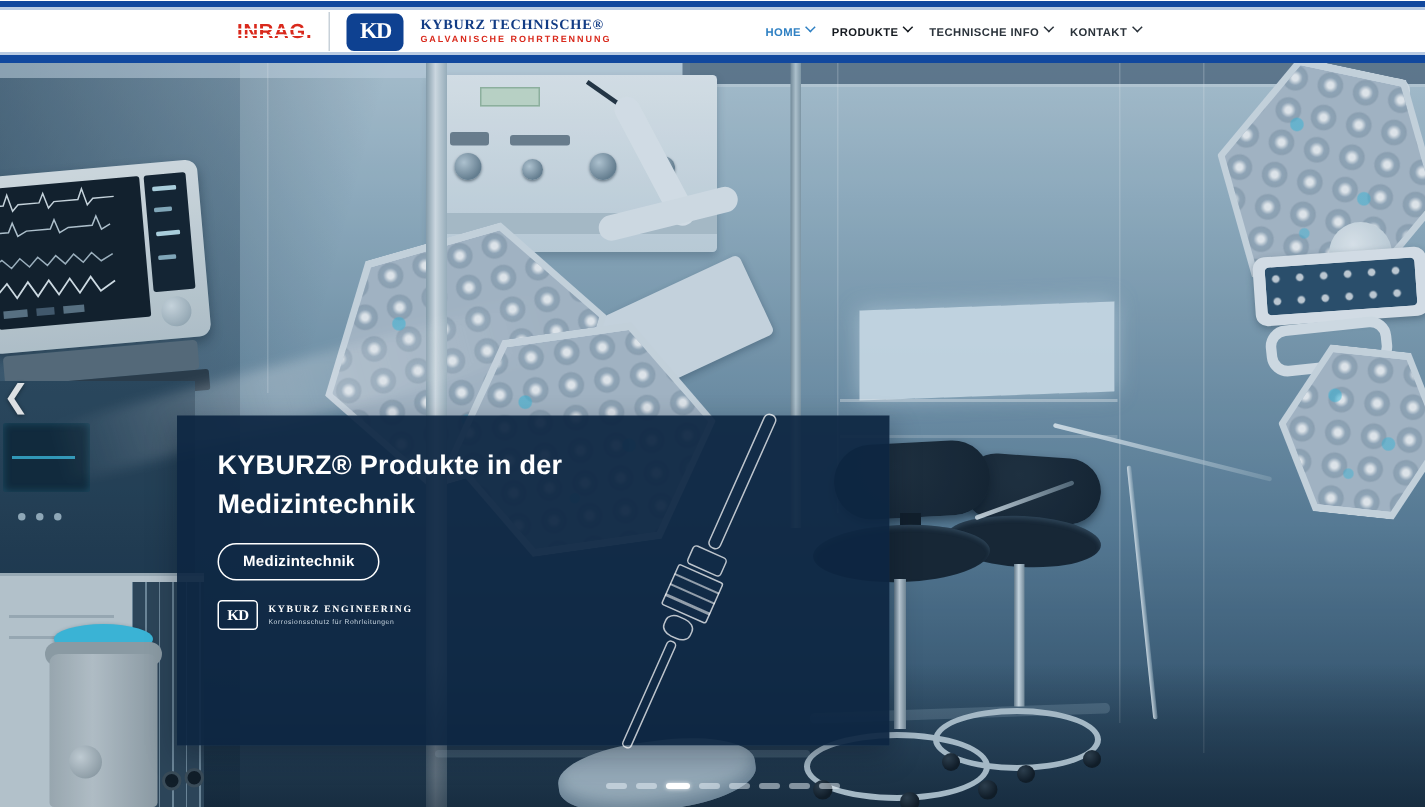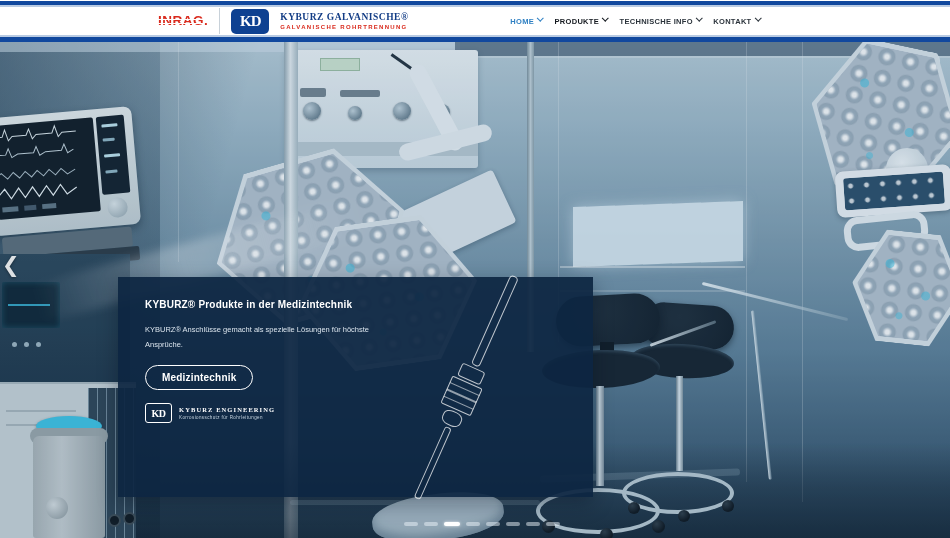--- a/index.html
+++ b/index.html
@@ -123,21 +123,21 @@
 
   .beam{left:30px;top:198px;width:340px;height:40px;transform:rotate(-15deg);filter:blur(4px);opacity:.85;
     background:linear-gradient(90deg,rgba(255,255,255,0),rgba(255,255,255,.38) 45%,rgba(255,255,255,0));}
   .floor{left:0;top:400px;width:950px;height:96px;background:linear-gradient(180deg,rgba(20,40,56,0),rgba(18,36,52,.45) 45%,rgba(10,24,38,.7));}
   .floor-streak{background:rgba(205,225,240,.18);border-radius:3px;}
   .bag{left:372px;top:452px;width:132px;height:46px;background:#bfd0da;border-radius:45%;transform:rotate(-7deg);opacity:.85;box-shadow:inset 0 -6px 10px rgba(90,115,135,.6);}
   .tint{left:0;top:0;width:950px;height:496px;background:rgba(44,84,120,.15);pointer-events:none;}
 
   
   .card{left:118px;top:235px;width:475px;height:220px;background:var(--card-bg);padding:21px 27px;box-shadow:0 6px 18px rgba(5,15,28,.35);}
-  .card-title{color:#fff;font-size:10px;font-weight:700;line-height:1.42;letter-spacing:.2px;max-width:245px;}
+  .card-title{color:#fff;font-size:18px;font-weight:700;line-height:1.42;letter-spacing:.2px;max-width:245px;}
   .card-body{margin-top:11px;color:#d9e3ec;font-size:7.5px;line-height:1.95;max-width:228px;}
   .card-btn{display:inline-block;margin-top:13px;border:1.8px solid #fff;border-radius:14px;padding:6px 16px;
     color:#fff;font-size:10px;font-weight:700;background:transparent;cursor:pointer;letter-spacing:.2px;font-family:"Liberation Sans",sans-serif;}
   .card-logo{margin-top:13px;display:flex;align-items:center;gap:7px;}
   .card-kd{width:27px;height:20px;border:1.5px solid #fff;border-radius:3px;color:#fff;display:flex;align-items:center;justify-content:center;
     font-family:"Liberation Serif",serif;font-weight:700;font-size:10px;letter-spacing:-.5px;}
   .card-logo-name{color:#fff;font-family:"Liberation Serif",serif;font-weight:700;font-size:6.5px;letter-spacing:1.1px;}
   .card-logo-tagline{color:#c9d7e2;font-size:4.5px;letter-spacing:.4px;margin-top:2px;}
 
   
@@ -278,21 +278,20 @@
     <div class="abs stool-ring" style="left:536px;top:446px;width:124px;height:46px"></div>
     <div class="abs caster" style="left:542px;top:478px;width:13px;height:13px"></div>
     <div class="abs caster" style="left:600px;top:486px;width:13px;height:13px"></div>
     <div class="abs caster" style="left:652px;top:478px;width:13px;height:13px"></div>
 
     <div class="abs bag"></div>
     <div class="abs tint"></div>
 
     <div class="abs card">
       <div class="card-title">KYBURZ® Produkte in der Medizintechnik</div>
-      <div class="card-body">KYBURZ® Anschlüsse gemacht als spezielle Lösungen für höchste Ansprüche.</div>
       <button class="card-btn">Medizintechnik</button>
       <div class="card-logo">
         <div class="card-kd">KD</div>
         <div>
           <div class="card-logo-name">KYBURZ ENGINEERING</div>
           <div class="card-logo-tagline">Korrosionsschutz für Rohrleitungen</div>
         </div>
       </div>
     </div>
 
@@ -316,21 +315,21 @@
         <div class="dash"></div>
       </div>
   </div>
 
   <div class="header">
     <div class="logo-group">
       <span class="inrag">INRAG.</span>
       <span class="logo-divider"></span>
       <span class="kd-badge">KD</span>
       <span class="kyburz-text">
-        <span class="kyburz-name">KYBURZ GALVANISCHE®</span>
+        <span class="kyburz-name">KYBURZ TECHNISCHE®</span>
         <span class="kyburz-tagline">GALVANISCHE ROHRTRENNUNG</span>
       </span>
     </div>
     <nav class="nav">
       <a href="#" class="active">
         <span>HOME</span>
           <span class="chev"></span>
       </a>
       <a href="#" class="strong">
         <span>PRODUKTE</span>

